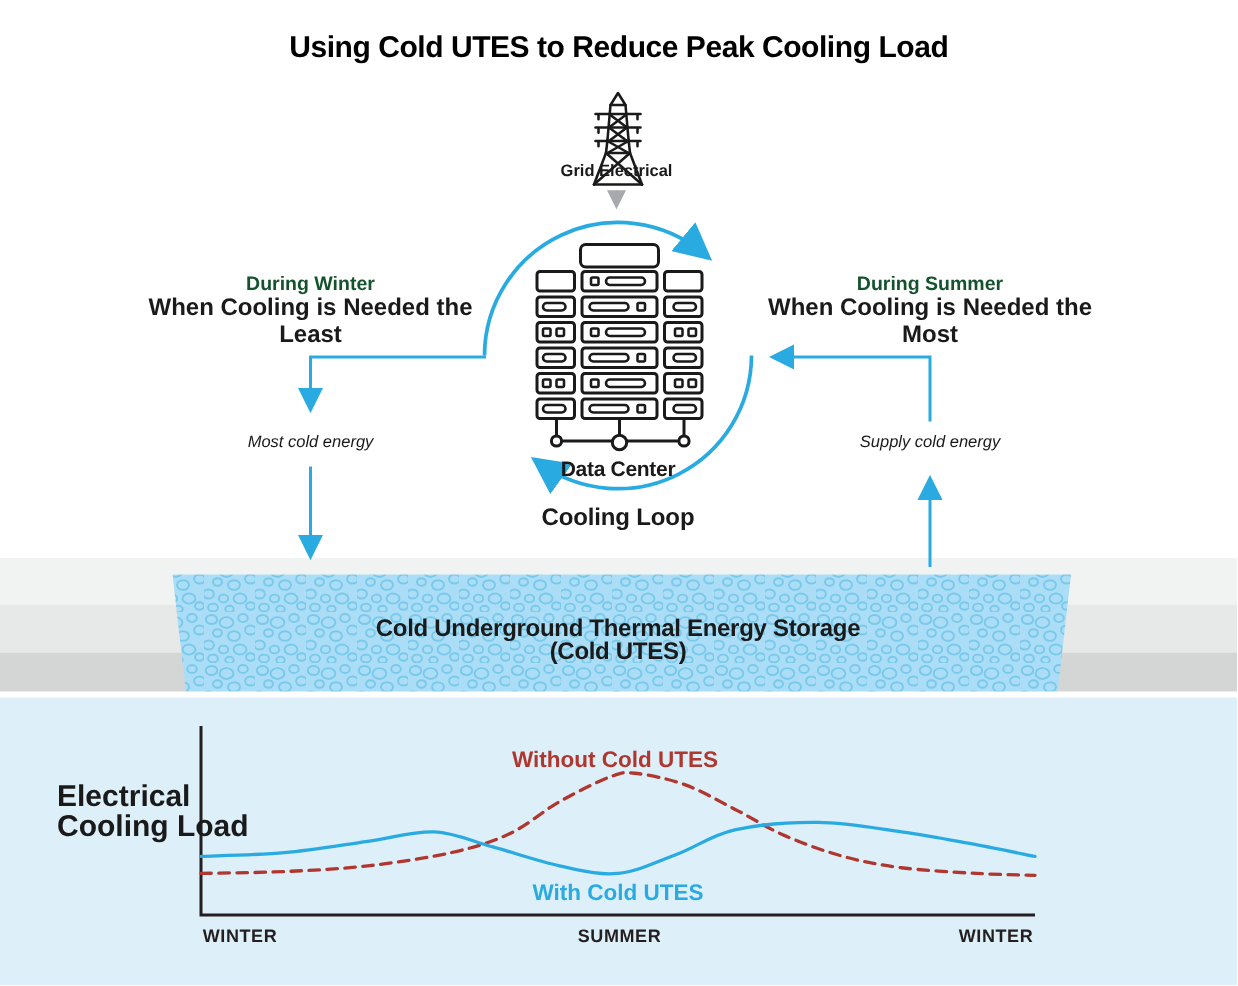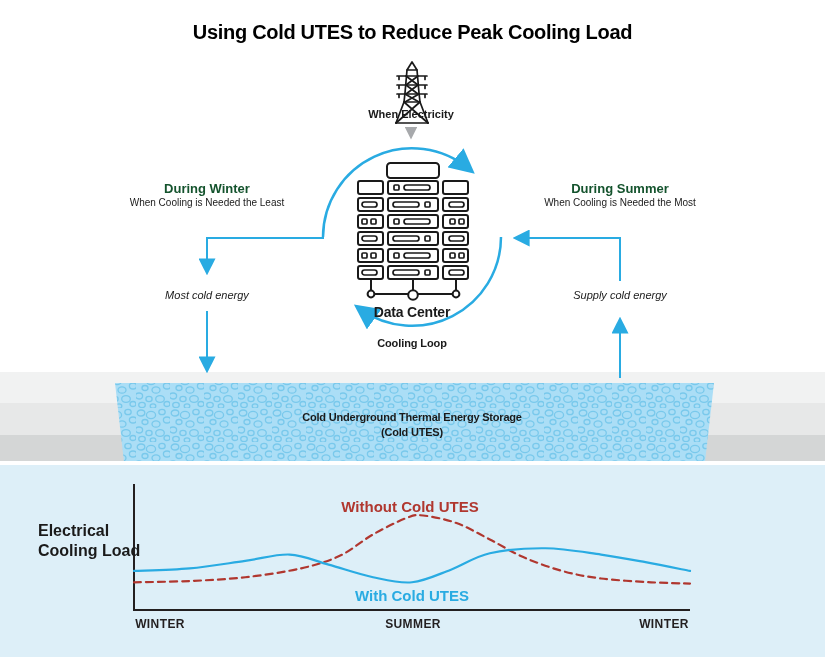--- a/index.html
+++ b/index.html
@@ -8,26 +8,26 @@
     font-family:"Liberation Sans", sans-serif;color:#111;
   }
   .layer{position:absolute;left:0;top:0;}
   .abs{position:absolute;}
   .ctr{text-align:center;}
   .title{
     top:21px;left:0;width:825px;text-align:center;
     font-size:20px;font-weight:800;letter-spacing:-0.3px;color:#000;
   }
   .lbl-b11{font-size:11px;font-weight:700;color:#1a1a1a;}
-  .lbl-b12{font-size:11px;font-weight:700;color:#1a1a1a;letter-spacing:-0.1px;}
+  .lbl-b12{font-size:16px;font-weight:700;color:#1a1a1a;letter-spacing:-0.1px;}
   .lbl-b13{font-size:13px;font-weight:700;color:#14532d;}
   .lbl-b14{font-size:14px;font-weight:700;color:#1a1a1a;letter-spacing:-0.2px;}
-  .lbl-r105{font-size:10px;font-weight:400;color:#1a1a1a;text-align:center;}
+  .lbl-r105{font-size:16px;font-weight:700;color:#1a1a1a;text-align:center;}
   .lbl-ital{font-size:11px;font-style:italic;font-weight:500;color:#1a1a1a;}
-  .ylabel{font-size:16px;font-weight:700;line-height:20px;color:#1a1a1a;}
+  .ylabel{font-size:20px;font-weight:700;line-height:20px;color:#1a1a1a;}
   .legend{font-size:15px;font-weight:700;}
   .legend-red{color:#b0372f;}
   .legend-blue{color:#29abe2;}
   .tick{font-size:12px;font-weight:700;letter-spacing:0.4px;color:#231f20;}
 </style>
 </head>
 <body>
 
 <div class="stage">
 
@@ -154,21 +154,21 @@
       <circle cx="99" cy="132" r="3.4"></circle>
     </g>
 
     <path d="M134,484 V610 H690" stroke="#231f20" stroke-width="2" fill="none"></path>
     <path id="curve-without" fill="none" stroke-width="2.2" stroke-dasharray="7 5" stroke-linecap="round" d="M 134,582.28 C 143.26666666666665,582.0699999999999 171.06666666666666,581.86 189.6,581.02 C 208.13333333333333,580.18 226.66666666666666,579.34 245.2,577.24 C 263.7333333333333,575.14 285.0466666666666,571.99 300.79999999999995,568.42 C 316.5533333333333,564.8499999999999 327.67333333333335,561.49 339.72,555.82 C 351.7666666666667,550.1500000000001 361.96,540.7 373.08,534.4 C 384.2,528.0999999999999 398.1,521.17 406.44,518.02 C 414.78,514.87 414.78000000000003,514.66 423.12,515.5 C 431.46,516.34 445.35999999999996,519.0699999999999 456.47999999999996,523.06 C 467.59999999999997,527.05 478.72,533.77 489.84000000000003,539.44 C 500.96000000000004,545.1100000000001 511.15333333333336,551.83 523.2,557.08 C 535.2466666666667,562.33 549.1466666666666,567.3700000000001 562.12,570.94 C 575.0933333333334,574.51 586.2133333333333,576.61 601.04,578.5 C 615.8666666666667,580.39 636.2533333333333,581.4399999999999 651.08,582.28 C 665.9066666666668,583.12 683.5133333333333,583.3299999999999 690,583.54" stroke="#b0372f"></path>
     <path id="curve-with" fill="none" stroke-width="2.2" stroke-linecap="round" d="M 134,570.94 C 143.26666666666665,570.52 171.06666666666666,570.0999999999999 189.6,568.42 C 208.13333333333333,566.74 228.51999999999998,563.1700000000001 245.2,560.86 C 261.88,558.55 275.78,553.93 289.68,554.56 C 303.58000000000004,555.1899999999999 314.70000000000005,560.86 328.6,564.64 C 342.5,568.42 359.18,574.3 373.08,577.24 C 386.97999999999996,580.1800000000001 399.02666666666664,583.54 412,582.28 C 424.97333333333336,581.02 437.9466666666666,574.51 450.91999999999996,569.68 C 463.8933333333333,564.8499999999999 474.0866666666667,556.8699999999999 489.84000000000003,553.3 C 505.59333333333336,549.73 526.9066666666668,548.05 545.44,548.26 C 563.9733333333334,548.47 584.36,552.25 601.04,554.56 C 617.7199999999999,556.8699999999999 630.6933333333333,559.39 645.52,562.12 C 660.3466666666667,564.85 682.5866666666667,569.47 690,570.94" stroke="#29abe2"></path>
   </svg>
 
   <div class="abs title">Using Cold UTES to Reduce Peak Cooling Load</div>
 
-  <div class="abs ctr lbl-b11" style="top:108px;left:326px;width:170px;">When Electricity</div>
+  <div class="abs ctr lbl-b11" style="top:108px;left:326px;width:170px;">Grid Electrical</div>
 
   <div class="abs ctr lbl-b13" style="top:181px;left:107px;width:200px;">During Winter</div>
   <div class="abs ctr lbl-r105" style="top:197px;left:82px;width:250px;">When Cooling is Needed the Least</div>
 
   <div class="abs ctr lbl-r105" style="top:197px;left:495px;width:250px;">When Cooling is Needed the Most</div>
   <div class="abs ctr lbl-b13" style="top:181px;left:520px;width:200px;">During Summer</div>
 
   <div class="abs ctr lbl-ital" style="top:289px;left:127px;width:160px;">Most cold energy</div>
   <div class="abs ctr lbl-ital" style="top:289px;left:540px;width:160px;">Supply cold energy</div>
 

